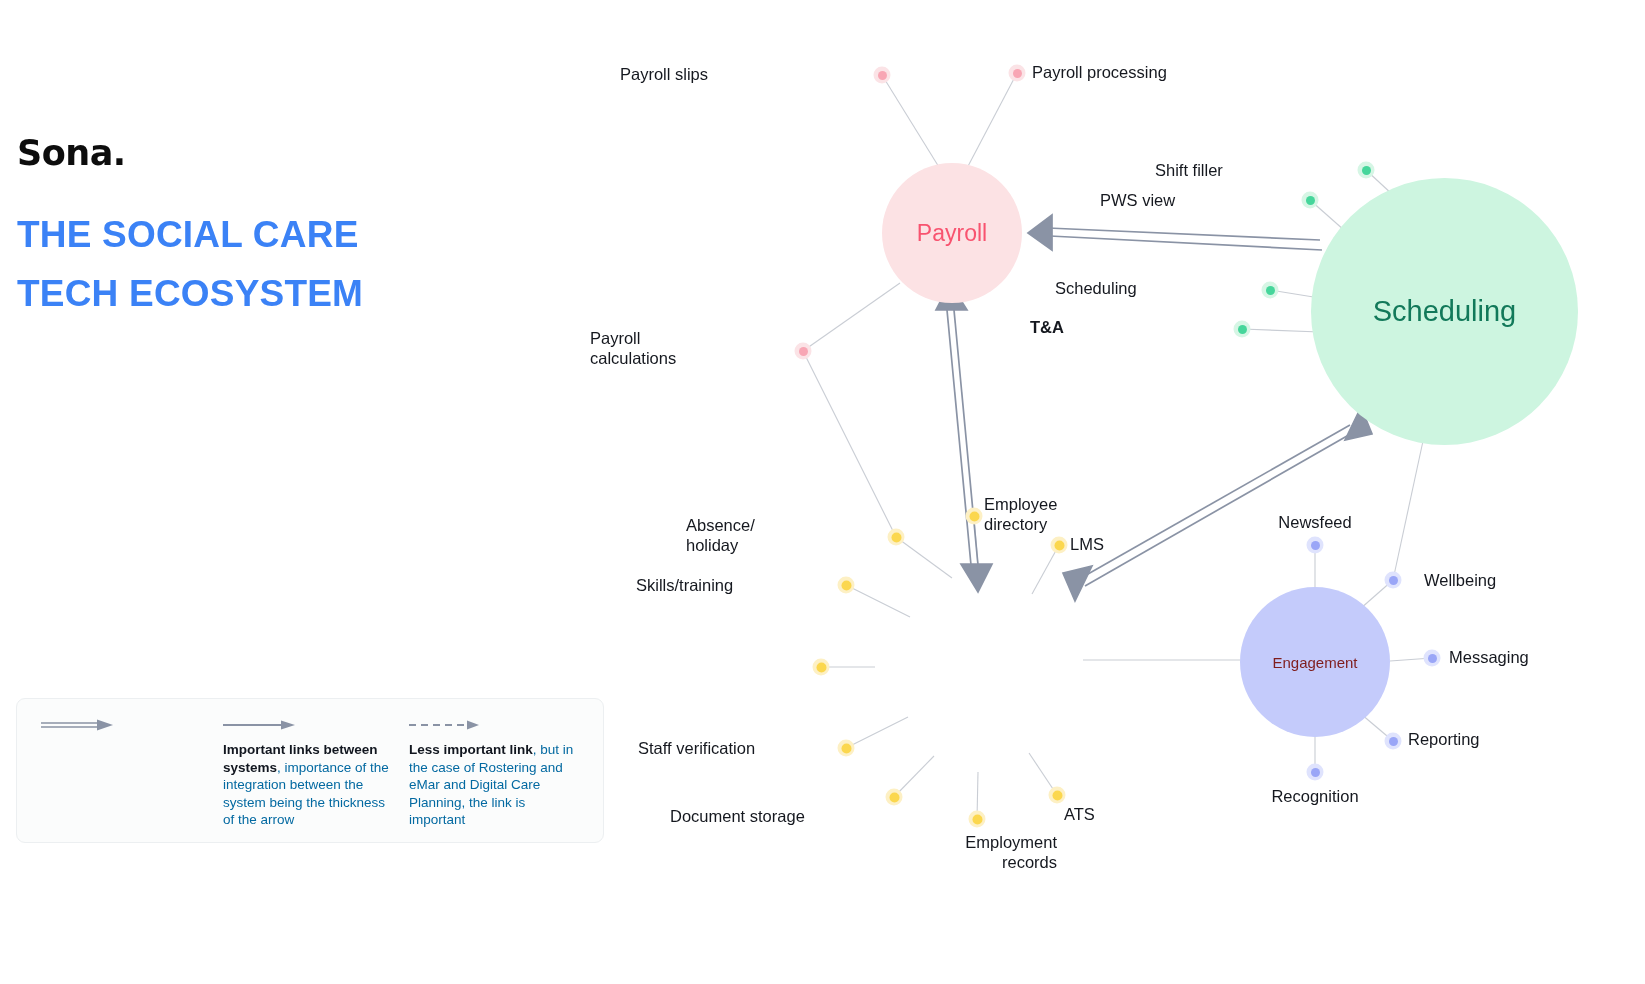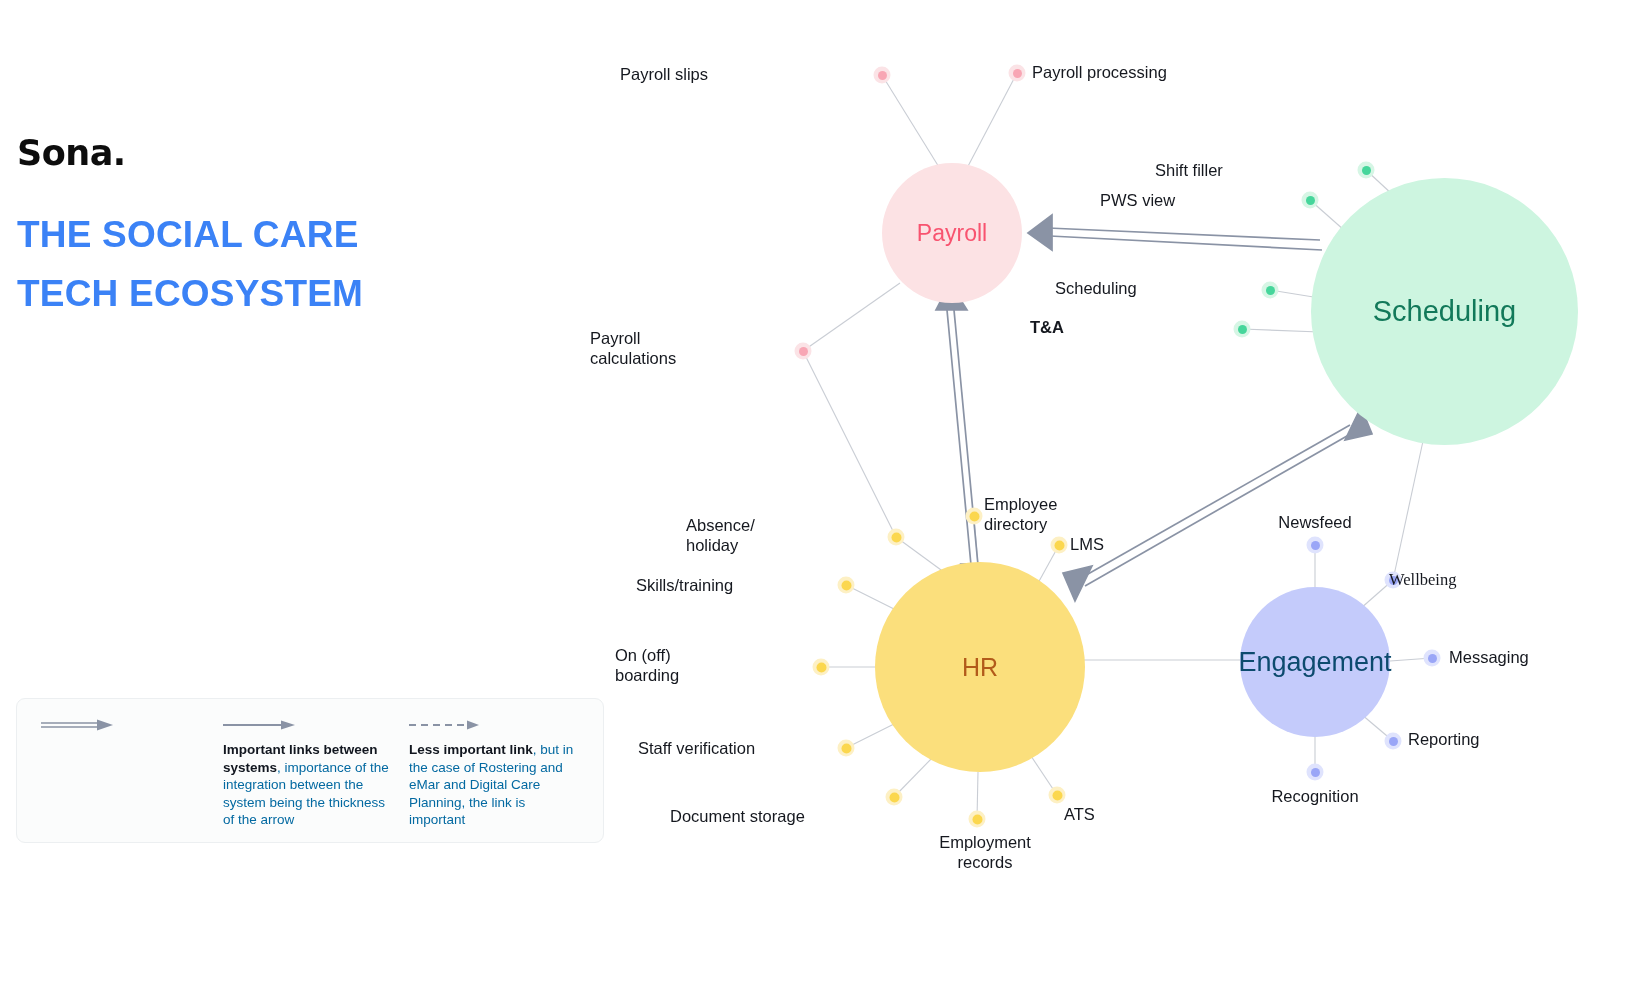--- a/index.html
+++ b/index.html
@@ -103,21 +103,21 @@
   #hub-hr {
     left: 215px; top: 562px; width: 210px; height: 210px;
     background: #fbdf7c;
   }
   #hub-hr .hub-label { color: #b25a1a; font-size: 25px; }
 
   #hub-engagement {
     left: 580px; top: 587px; width: 150px; height: 150px;
     background: #c4cbfb;
   }
-  #hub-engagement .hub-label { color: #0c4a6e; font-size: 27px; }
+  #hub-engagement .hub-label { color: #7f1d1d; font-size: 15px; }
 
   
   .node {
     position: absolute;
     border-radius: 50%;
     transform: translate(-50%, -50%);
   }
   .node .core {
     position: absolute;
     border-radius: 50%;
@@ -255,23 +255,20 @@
 
     </g>
   </svg>
 
   <div class="hub" id="hub-payroll">
     <span class="hub-label">Payroll</span>
   </div>
   <div class="hub" id="hub-scheduling">
     <span class="hub-label">Scheduling</span>
   </div>
-  <div class="hub" id="hub-hr">
-    <span class="hub-label">HR</span>
-  </div>
   <div class="hub" id="hub-engagement">
     <span class="hub-label">Engagement</span>
   </div>
 
   <div class="node pink" style="left:222px; top:75px;">
       <span class="core"></span>
     </div>
   <div class="spoke-label r" style="left:-40px; top:64px; width:250px;">Payroll slips</div>
 
   <div class="node pink" style="left:357px; top:73px;">
@@ -323,53 +320,51 @@
   <div class="spoke-label l" style="left:410px; top:534px; width:100px;">LMS</div>
 
   <div class="node yellow" style="left:186px; top:585px;">
       <span class="core"></span>
     </div>
   <div class="spoke-label r" style="left:-24px; top:575px; width:198px;">Skills/training</div>
 
   <div class="node yellow" style="left:161px; top:667px;">
       <span class="core"></span>
     </div>
-  <div class="spoke-label r" style="left:-45px; top:645px; width:194px;">On (off)
-boarding</div>
 
   <div class="node yellow" style="left:186px; top:748px;">
       <span class="core"></span>
     </div>
   <div class="spoke-label r" style="left:-22px; top:738px; width:196px;">Staff verification</div>
 
   <div class="node yellow" style="left:234px; top:797px;">
       <span class="core"></span>
     </div>
   <div class="spoke-label r" style="left:10px; top:806px; width:210px;">Document storage</div>
 
   <div class="node yellow" style="left:317px; top:819px;">
       <span class="core"></span>
     </div>
-  <div class="spoke-label c" style="left:245px; top:832px; width:160px;">Employment
+  <div class="spoke-label c" style="left:237px; top:832px; width:160px;text-align:right;">Employment
 records</div>
 
   <div class="node yellow" style="left:397px; top:795px;">
       <span class="core"></span>
     </div>
   <div class="spoke-label l" style="left:404px; top:804px; width:90px;">ATS</div>
 
   <div class="node blue" style="left:655px; top:545px;">
       <span class="core"></span>
     </div>
   <div class="spoke-label c" style="left:572px; top:512px; width:166px;">Newsfeed</div>
 
   <div class="node blue" style="left:733px; top:580px;">
       <span class="core"></span>
     </div>
-  <div class="spoke-label l" style="left:729px; top:570px; width:150px;font-family:Liberation Serif, serif;">Wellbeing</div>
+  <div class="spoke-label l" style="left:764px; top:570px; width:150px;">Wellbeing</div>
 
   <div class="node blue" style="left:772px; top:658px;">
       <span class="core"></span>
     </div>
   <div class="spoke-label l" style="left:789px; top:647px; width:160px;">Messaging</div>
 
   <div class="node blue" style="left:733px; top:741px;">
       <span class="core"></span>
     </div>
   <div class="spoke-label l" style="left:748px; top:729px; width:150px;">Reporting</div>

